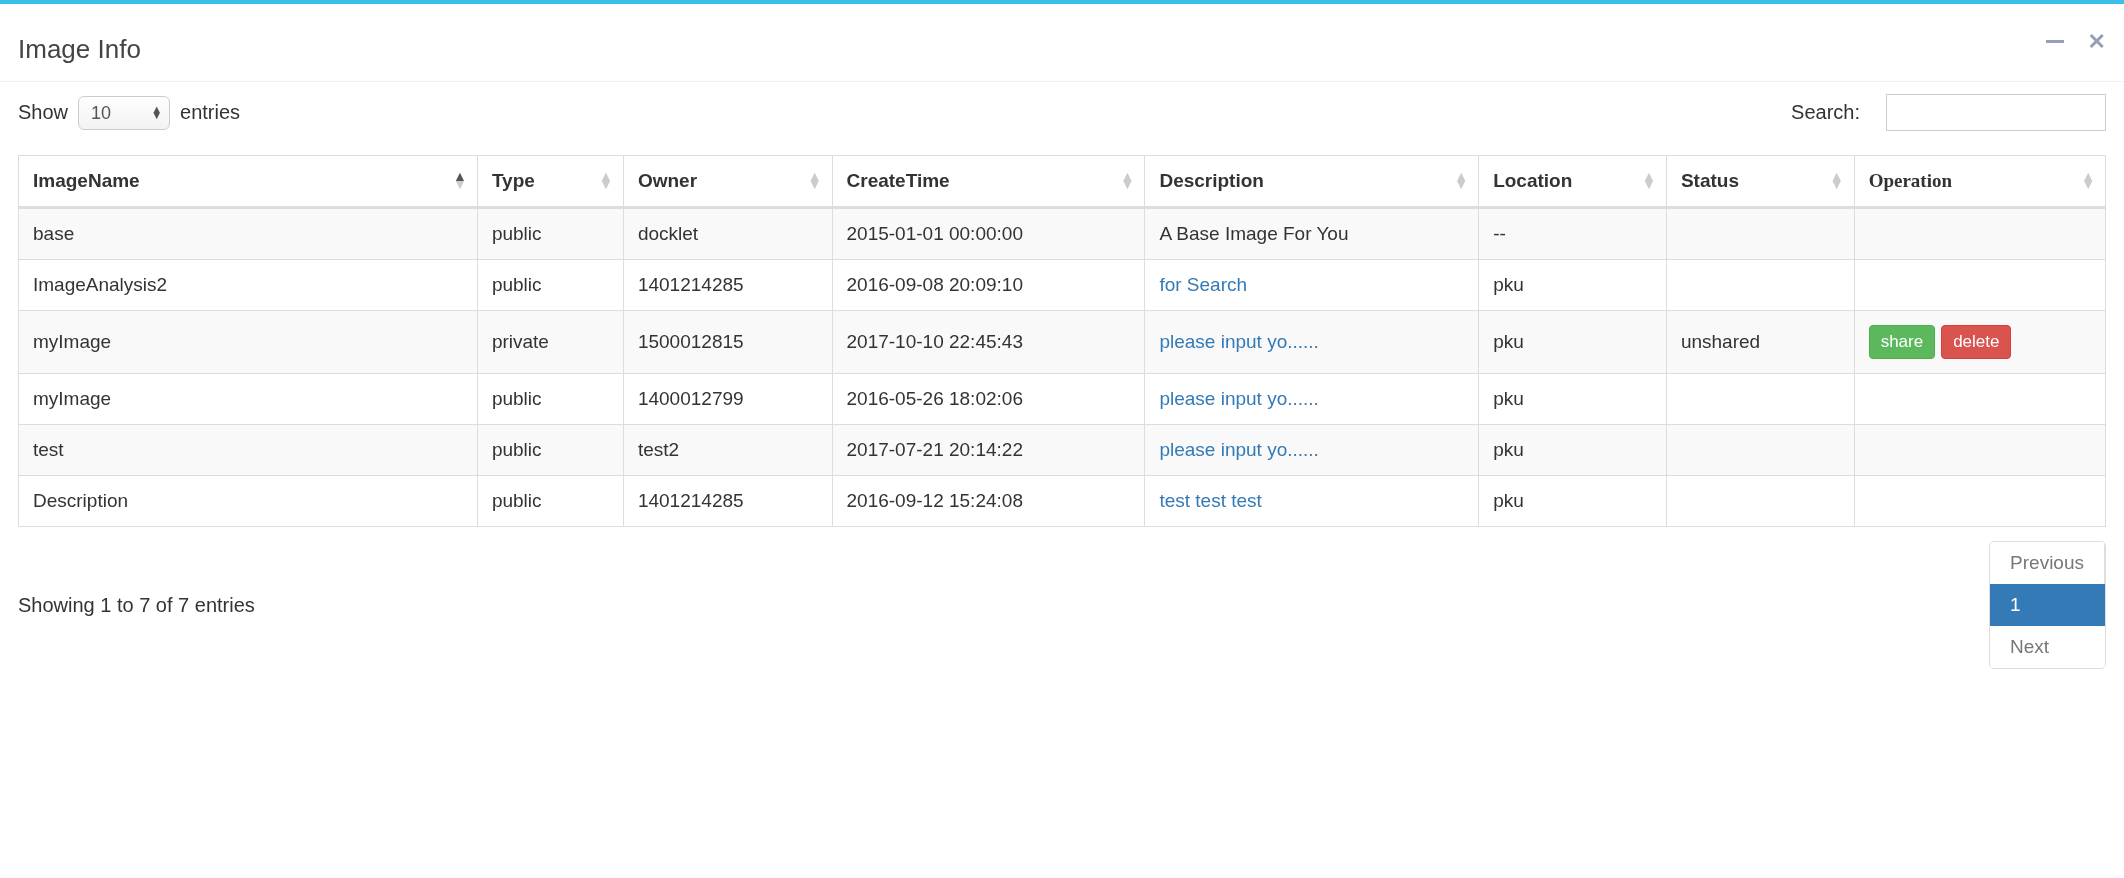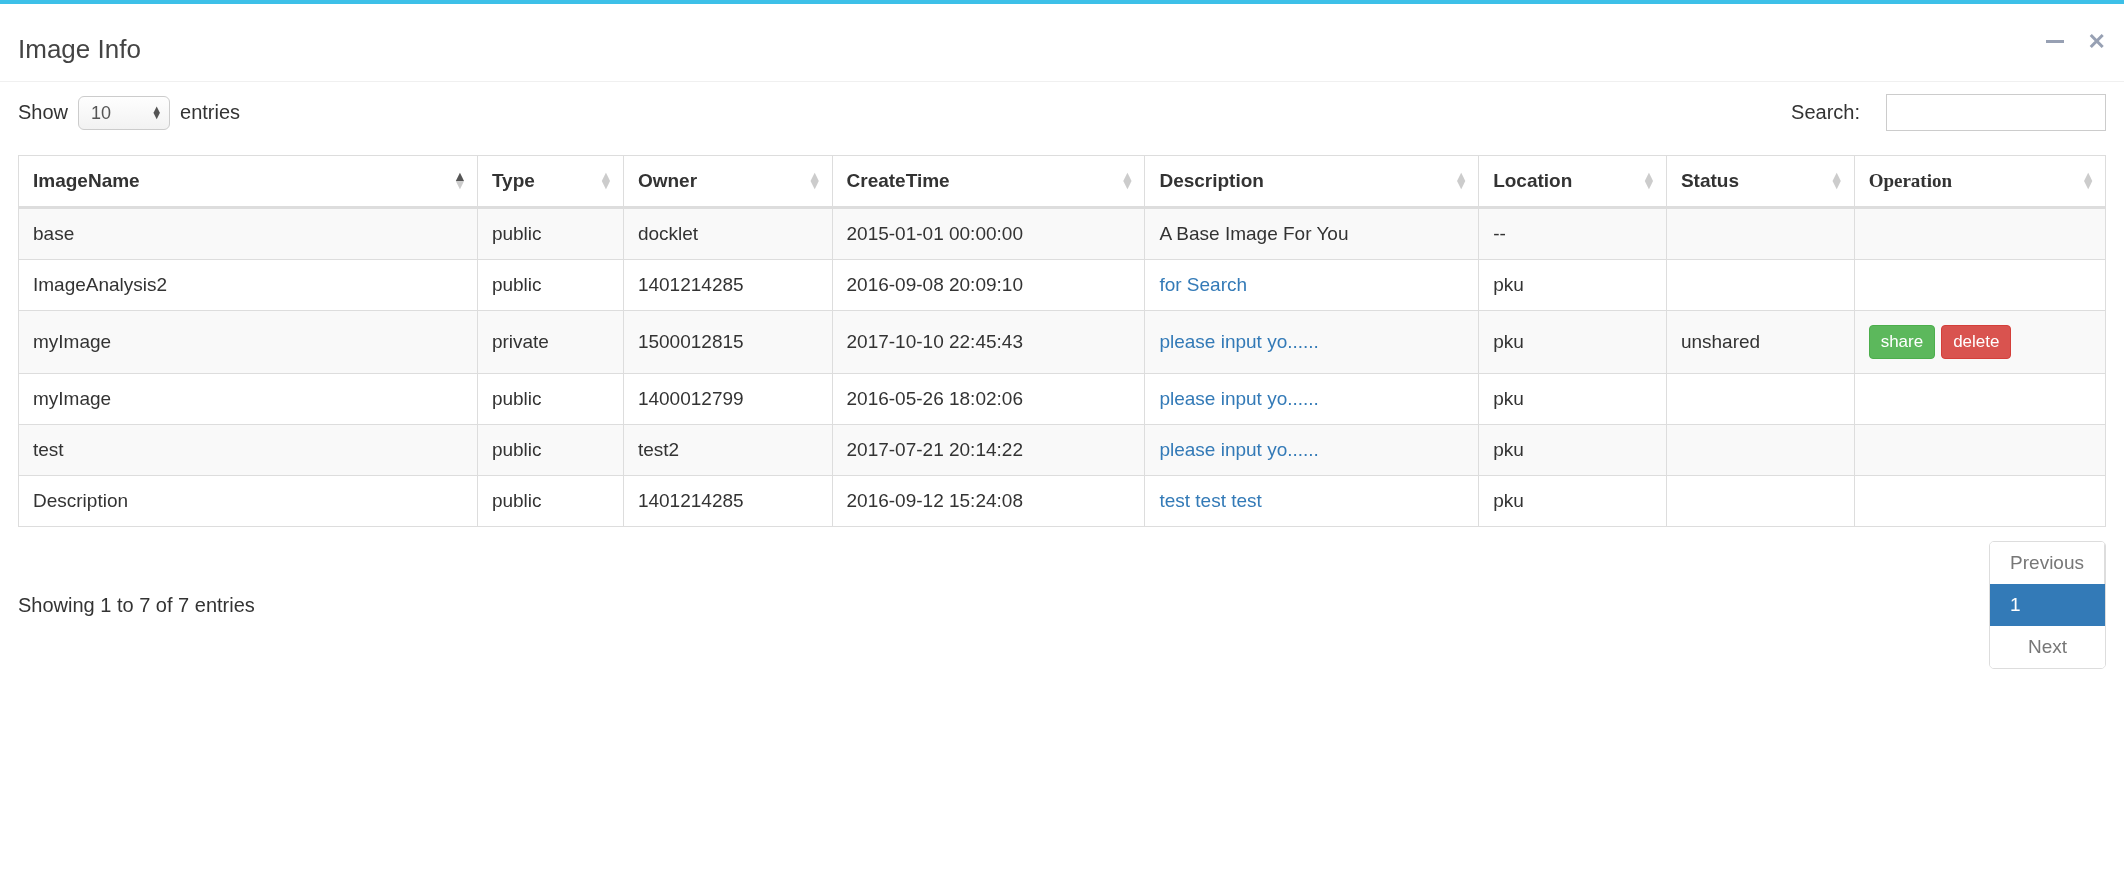--- a/index.html
+++ b/index.html
@@ -183,21 +183,21 @@
       flex-direction: column;
     }
     .page-item {
       padding: 10px 20px;
       color: #777;
       border-right: 1px solid #ddd;
       cursor: pointer;
       font-size: 19px;
       background: #fff;
     }
-    .page-item:last-child { border-right: none; text-align: center; }
+    .page-item:last-child { border-right: none; }
     .page-item.active {
       background: #337ab7;
       color: #fff;
       border-color: #337ab7;
     }
     .ops-cell { white-space: nowrap; }
     .ops-cell .btn + .btn { margin-left: 6px; }
   </style>
 </head>
 <body>

